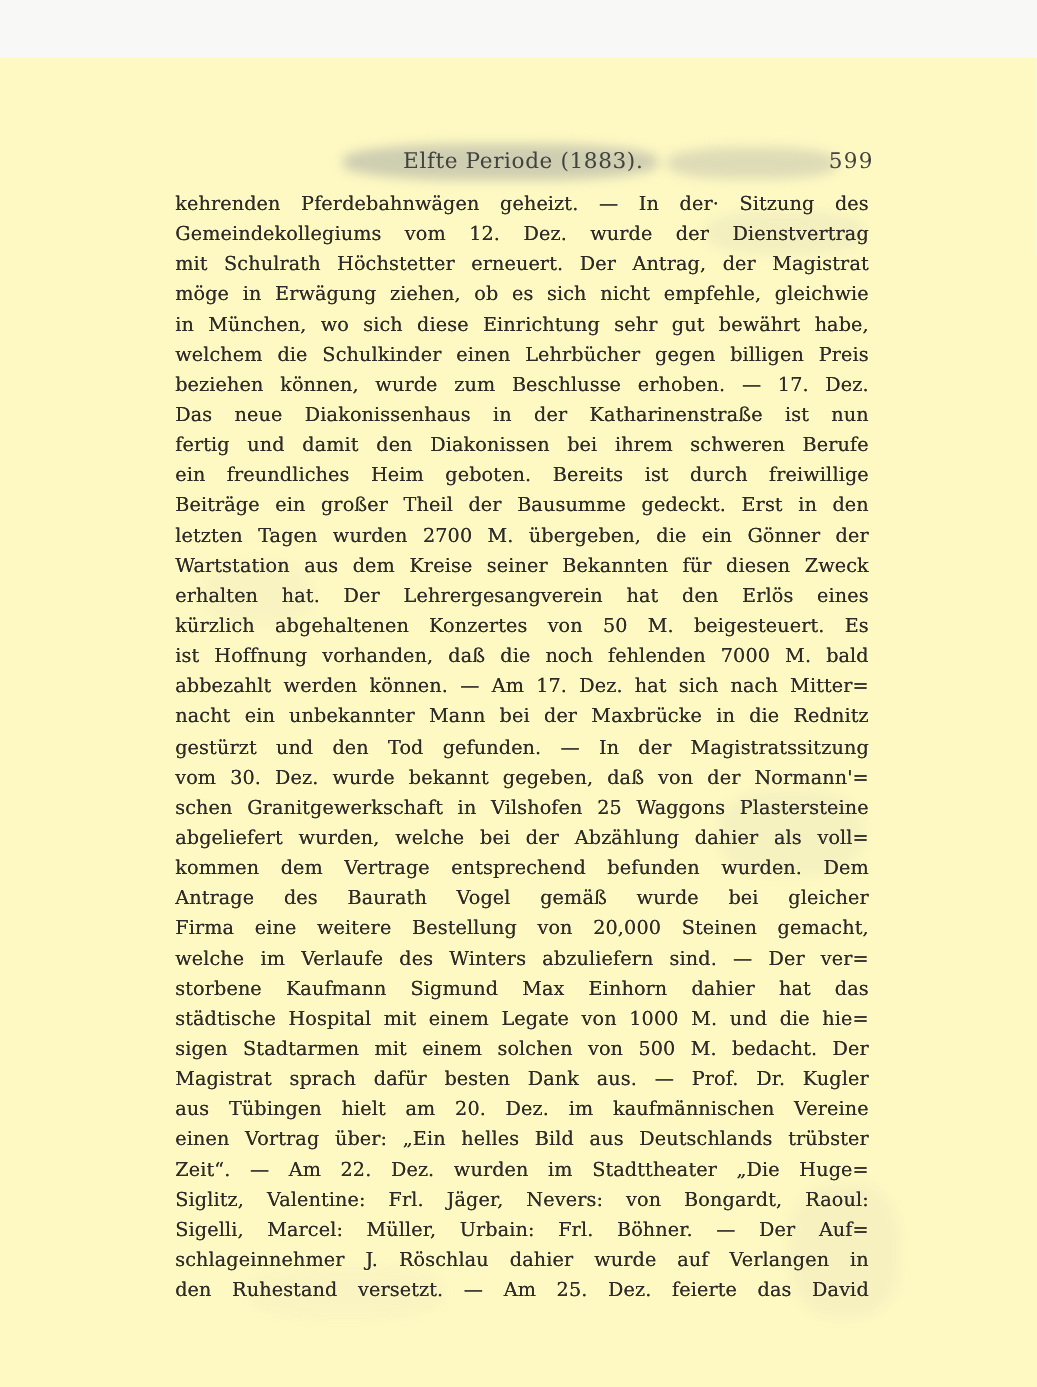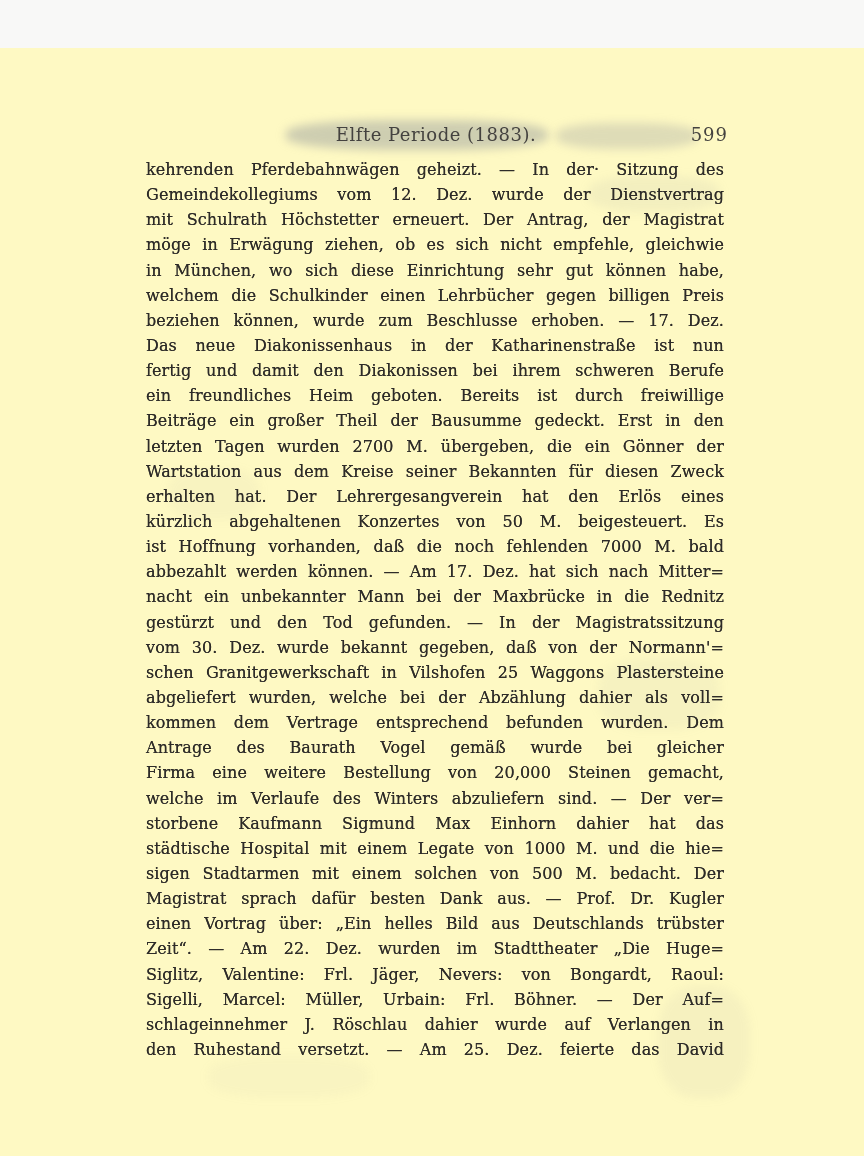--- a/index.html
+++ b/index.html
@@ -89,21 +89,21 @@
   <div class="running-head">
     <span class="title">Elfte Periode (1883).</span>
     <span class="folio">599</span>
   </div>
 
   <div class="body-text">
       <div class="line">kehrenden Pferdebahnwägen geheizt. — In der· Sitzung des</div>
       <div class="line">Gemeindekollegiums vom 12. Dez. wurde der Dienstvertrag</div>
       <div class="line">mit Schulrath Höchstetter erneuert. Der Antrag, der Magistrat</div>
       <div class="line">möge in Erwägung ziehen, ob es sich nicht empfehle, gleichwie</div>
-      <div class="line">in München, wo sich diese Einrichtung sehr gut können habe,</div>
+      <div class="line">in München, wo sich diese Einrichtung sehr gut bewährt habe,</div>
       <div class="line">welchem die Schulkinder einen Lehrbücher gegen billigen Preis</div>
       <div class="line">beziehen können, wurde zum Beschlusse erhoben. — 17. Dez.</div>
       <div class="line">Das neue Diakonissenhaus in der Katharinenstraße ist nun</div>
       <div class="line">fertig und damit den Diakonissen bei ihrem schweren Berufe</div>
       <div class="line">ein freundliches Heim geboten. Bereits ist durch freiwillige</div>
       <div class="line">Beiträge ein großer Theil der Bausumme gedeckt. Erst in den</div>
       <div class="line">letzten Tagen wurden 2700 M. übergeben, die ein Gönner der</div>
       <div class="line">Wartstation aus dem Kreise seiner Bekannten für diesen Zweck</div>
       <div class="line">erhalten hat. Der Lehrergesangverein hat den Erlös eines</div>
       <div class="line">kürzlich abgehaltenen Konzertes von 50 M. beigesteuert. Es</div>
@@ -115,20 +115,21 @@
       <div class="line">schen Granitgewerkschaft in Vilshofen 25 Waggons Plastersteine</div>
       <div class="line">abgeliefert wurden, welche bei der Abzählung dahier als voll=</div>
       <div class="line">kommen dem Vertrage entsprechend befunden wurden. Dem</div>
       <div class="line">Antrage des Baurath Vogel gemäß wurde bei gleicher</div>
       <div class="line">Firma eine weitere Bestellung von 20,000 Steinen gemacht,</div>
       <div class="line">welche im Verlaufe des Winters abzuliefern sind. — Der ver=</div>
       <div class="line">storbene Kaufmann Sigmund Max Einhorn dahier hat das</div>
       <div class="line">städtische Hospital mit einem Legate von 1000 M. und die hie=</div>
       <div class="line">sigen Stadtarmen mit einem solchen von 500 M. bedacht. Der</div>
       <div class="line">Magistrat sprach dafür besten Dank aus. — Prof. Dr. Kugler</div>
+      <div class="line">aus Tübingen hielt am 20. Dez. im kaufmännischen Vereine</div>
       <div class="line">einen Vortrag über: „Ein helles Bild aus Deutschlands trübster</div>
       <div class="line">Zeit“. — Am 22. Dez. wurden im Stadttheater „Die Huge=</div>
       <div class="line">Siglitz, Valentine: Frl. Jäger, Nevers: von Bongardt, Raoul:</div>
       <div class="line">Sigelli, Marcel: Müller, Urbain: Frl. Böhner. — Der Auf=</div>
       <div class="line">schlageinnehmer J. Röschlau dahier wurde auf Verlangen in</div>
       <div class="line">den Ruhestand versetzt. — Am 25. Dez. feierte das David</div>
     </div>
 
 </div>
 

